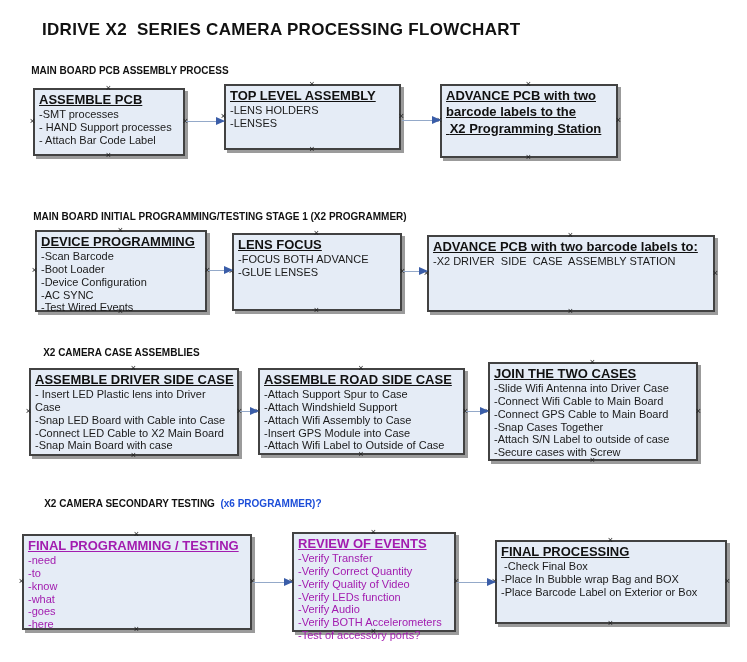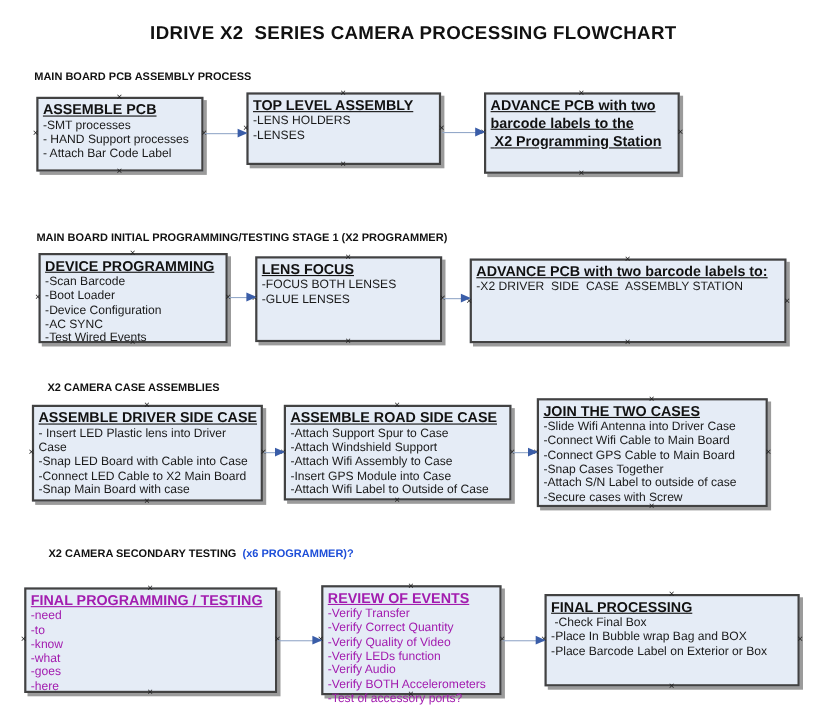--- a/index.html
+++ b/index.html
@@ -2,21 +2,21 @@
 <html><head>
 <meta charset="utf-8">
 <style>
   html,body { margin:0; padding:0; background:#ffffff; }
   .canvas {
     position:relative; width:747px; height:662px; background:#ffffff;
     font-family:"Liberation Sans", sans-serif; color:#111; overflow:hidden;
   }
   .page-title {
     position:absolute; top:20px; left:0; width:615px; box-sizing:border-box;
-    padding-left:42px; text-align:right; font-size:17px; font-weight:bold;
+    padding-left:42px; text-align:left; font-size:17px; font-weight:bold;
     letter-spacing:.3px; white-space:pre-wrap; color:#111;
   }
   .sec-h {
     position:absolute; font-size:10px; font-weight:bold; white-space:pre-wrap; color:#111;
   }
   .sec-h .red { color:#1d4ed8; }
   .node {
     position:absolute; box-sizing:border-box;
     background:#e5ecf6; border:2px solid #424242;
     box-shadow:3px 3px 0 #9b9b9b;
@@ -102,21 +102,21 @@
     <div class="node-item">-Device Configuration</div>
     <div class="node-item">-AC SYNC</div>
     <div class="node-item">-Test Wired Events</div>
   <span class="cp cp-top">×</span>
       <span class="cp cp-bottom">×</span>
       <span class="cp cp-left">×</span>
       <span class="cp cp-right">×</span>
     </div>
   <div class="node" style="left:232px; top:233px; width:170px; height:78px;">
     <div class="node-h">LENS FOCUS</div>
-    <div class="node-item">-FOCUS BOTH LENSES</div>
+    <div class="node-item">-FOCUS BOTH ADVANCE</div>
     <div class="node-item">-GLUE LENSES</div>
   <span class="cp cp-top">×</span>
       <span class="cp cp-bottom">×</span>
       <span class="cp cp-left">×</span>
       <span class="cp cp-right">×</span>
     </div>
   <div class="node" style="left:427px; top:235px; width:288px; height:77px;">
     <div class="node-h">ADVANCE PCB with two barcode labels to:</div>
     <div class="node-item">-X2 DRIVER  SIDE  CASE  ASSEMBLY STATION</div>
   <span class="cp cp-top">×</span>

